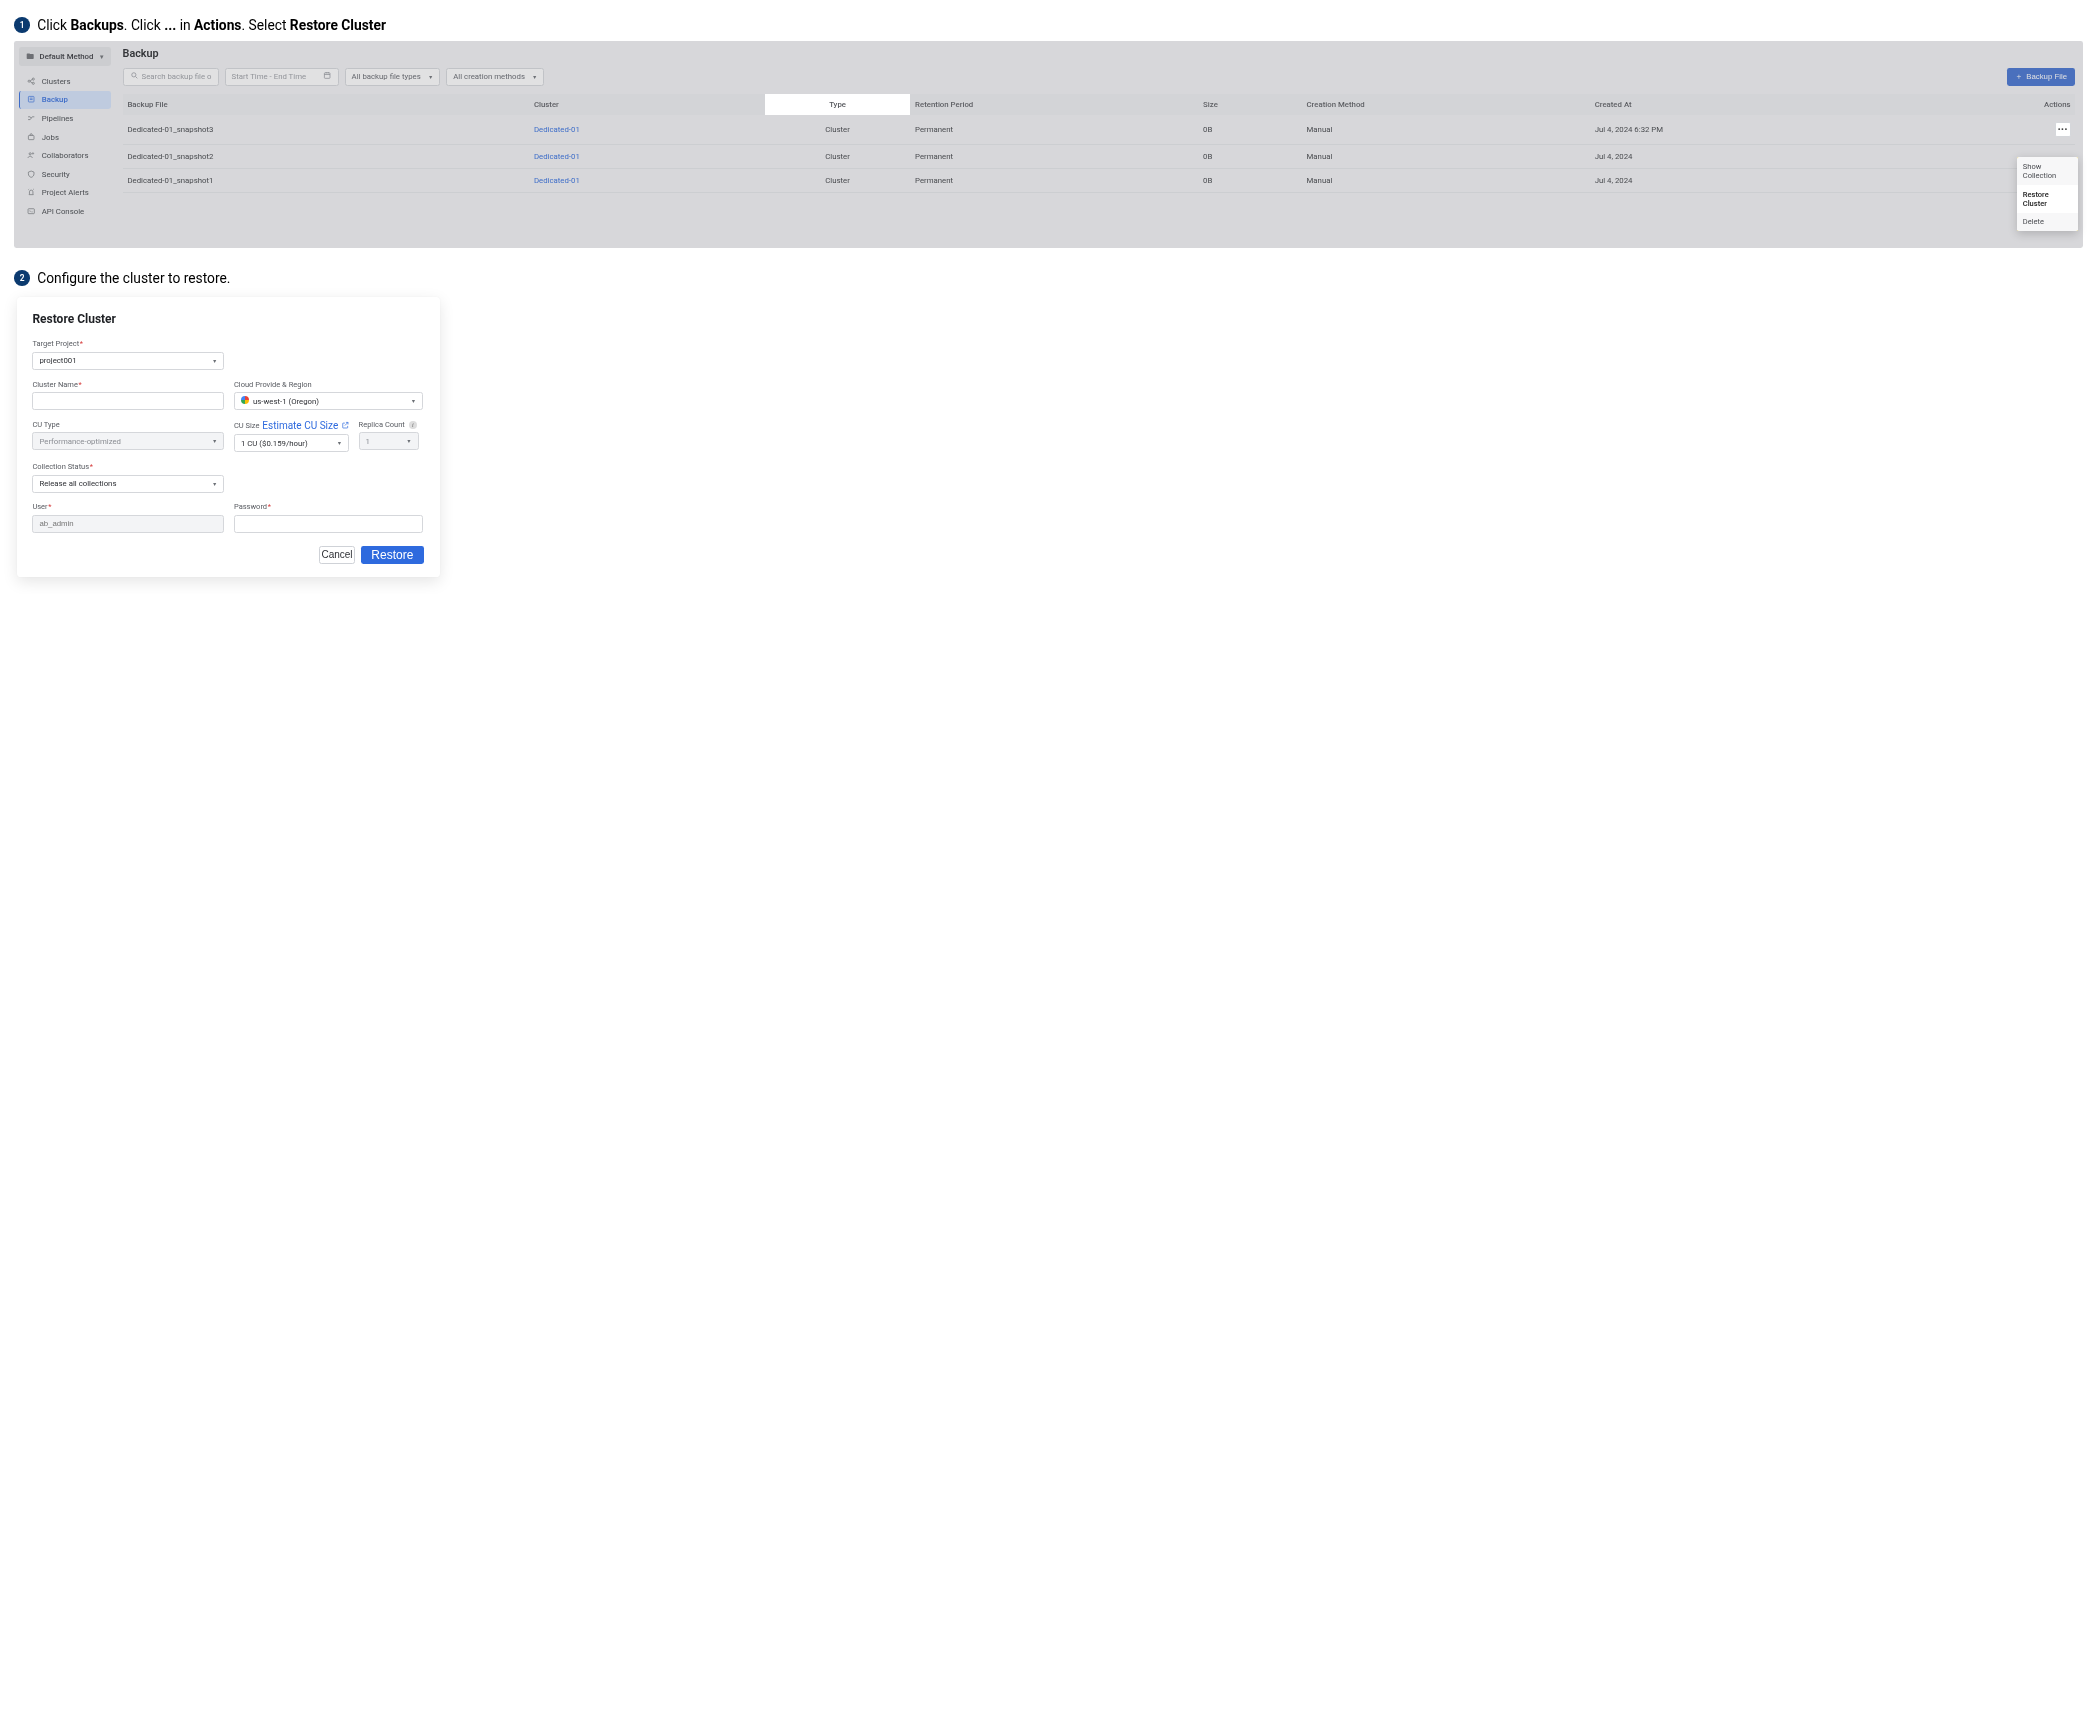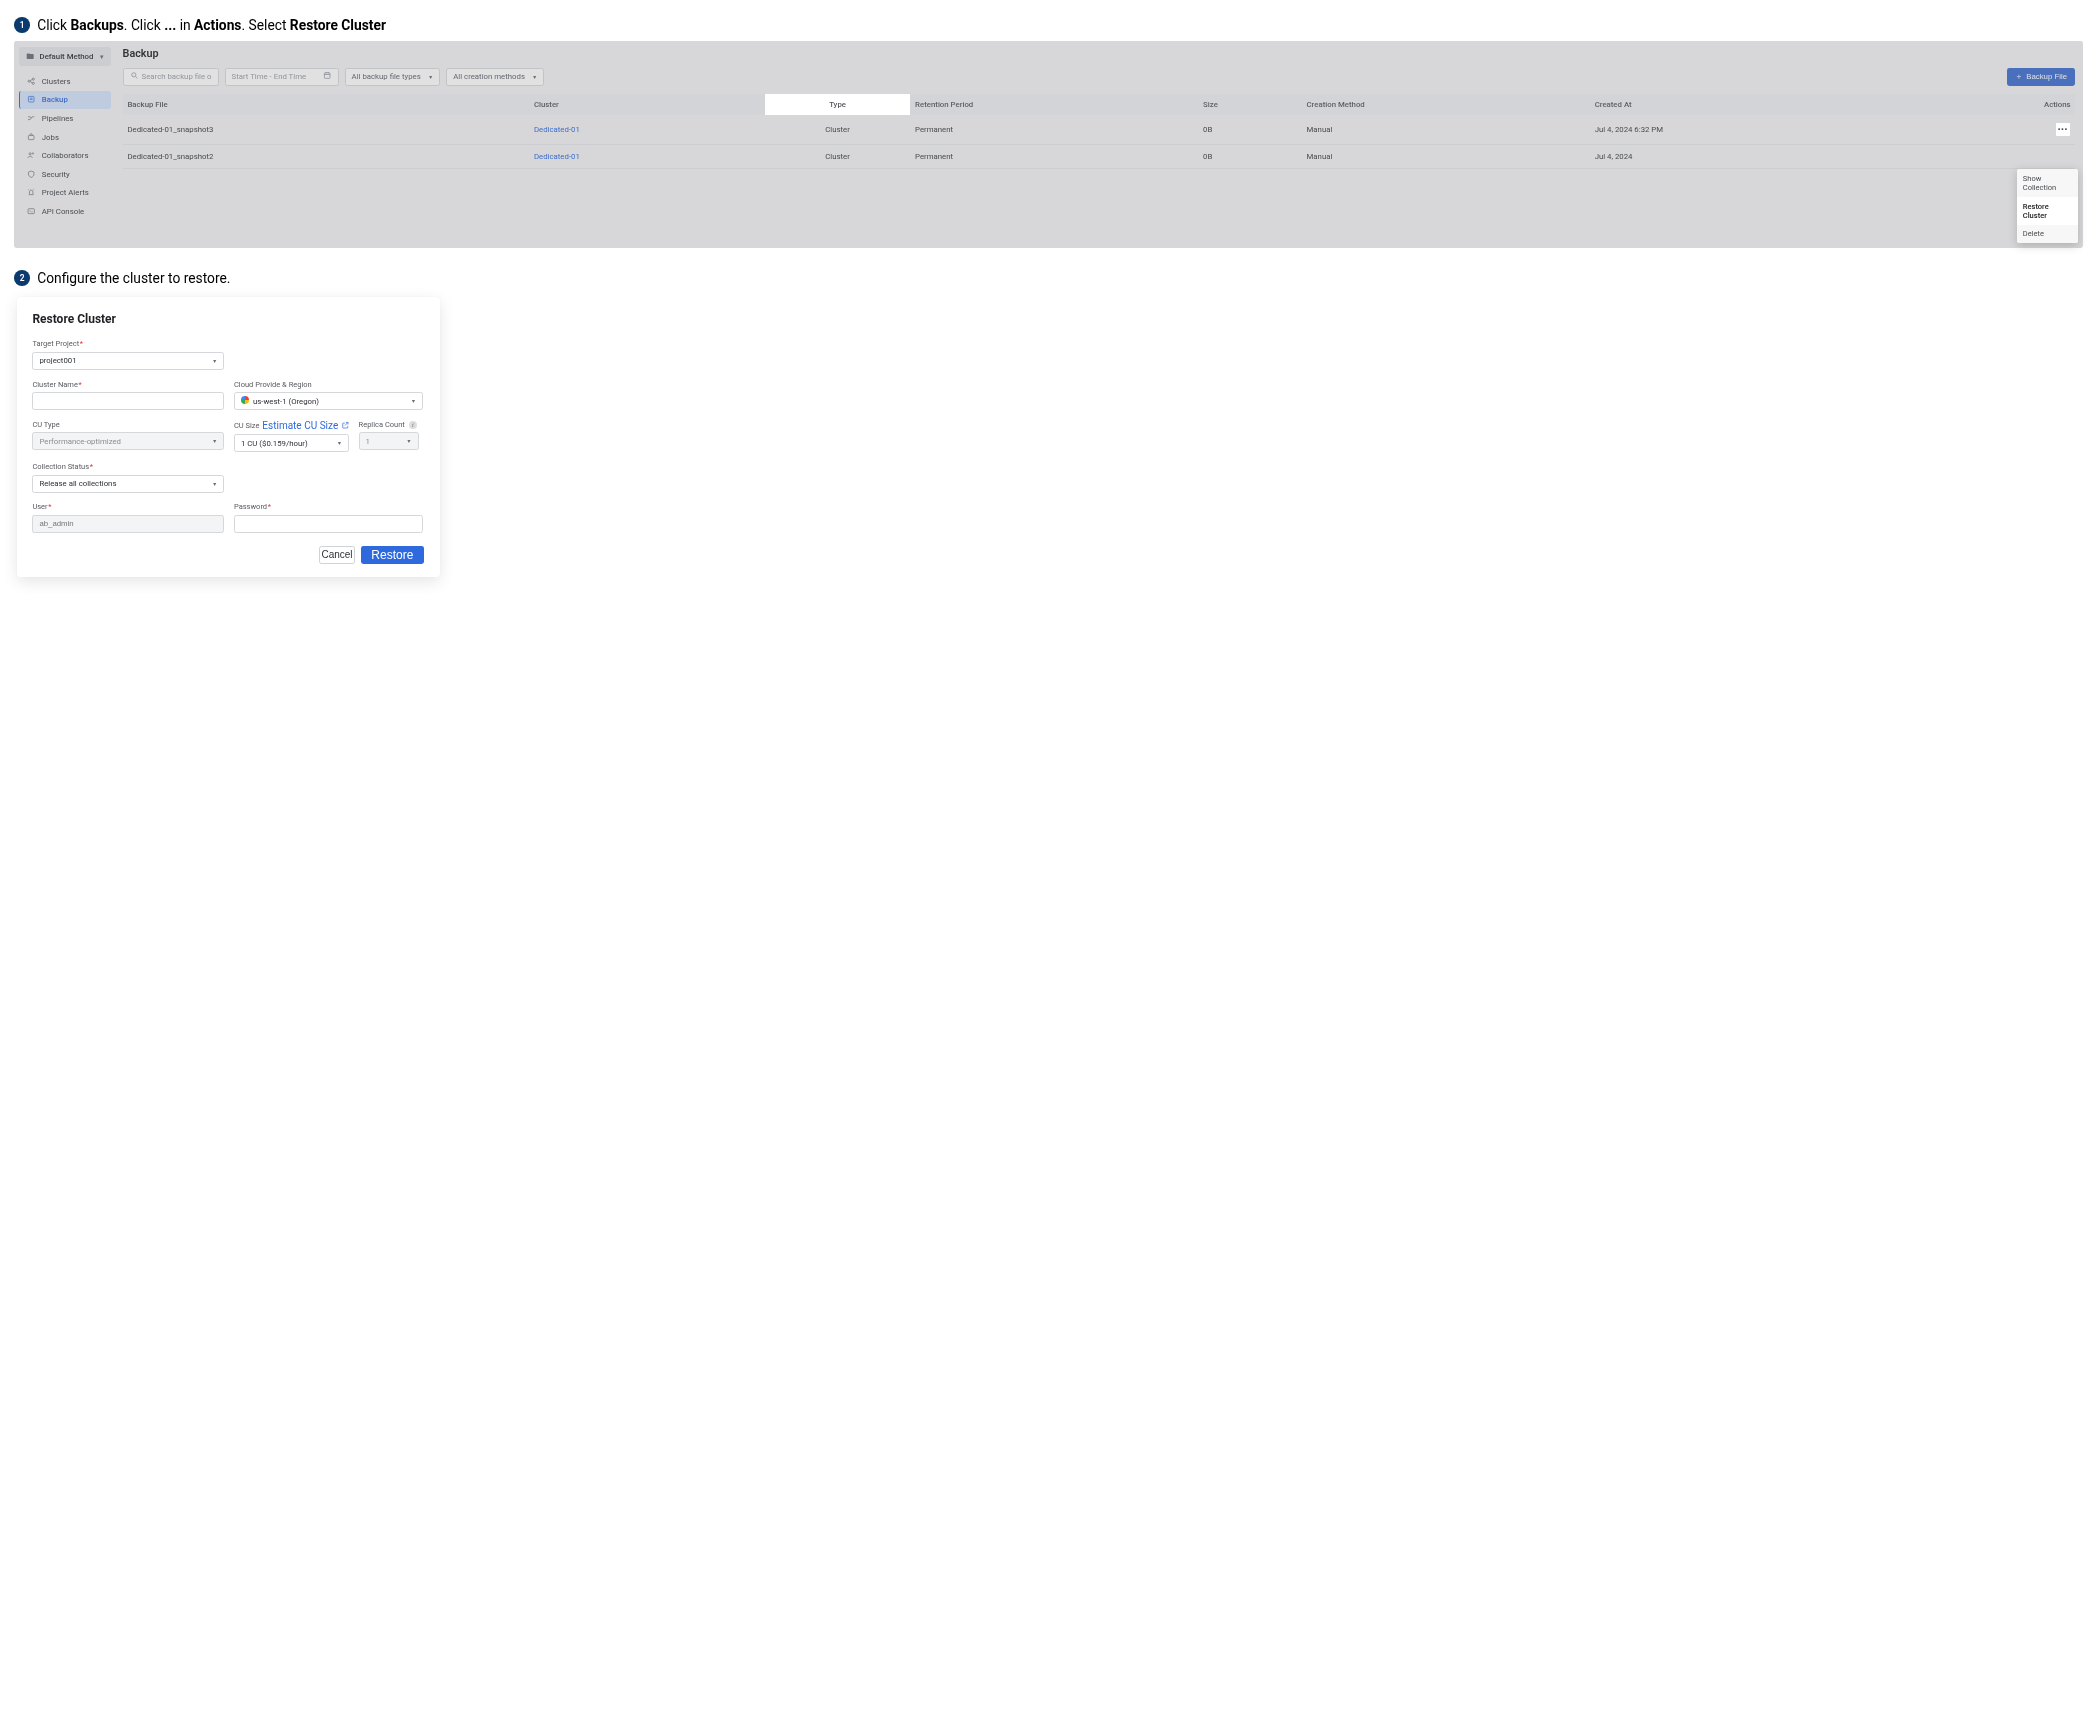--- a/index.html
+++ b/index.html
@@ -159,21 +159,21 @@
     border: 0.6px solid #d5d7db;
     background: #fff;
     border-radius: 1.8px;
     display: inline-flex; align-items:center; justify-content:center;
     position: relative; z-index: 6;
   }
   .dots { font-weight: 700; letter-spacing: 0.6px; color:#444; }
 
   .context-menu {
     position: absolute;
-    right: 4.8px; top: 128px;
+    right: 4.8px; top: 116px;
     width: 61px;
     background: #fde047;
     border-radius: 1.8px;
     box-shadow: 0 2.4px 9.6px rgba(0,0,0,0.18);
     font-size: 7.5px;
     z-index: 7;
     overflow: hidden;
   }
   .context-menu .mi {
     padding: 4.8px 6px;
@@ -434,20 +434,30 @@
           <tr>
             <td>Dedicated-01_snapshot2</td>
             <td><a href="#" class="cluster-link">Dedicated-01</a></td>
             <td style="text-align:center">Cluster</td>
             <td>Permanent</td>
             <td>0B</td>
             <td>Manual</td>
             <td>Jul 4, 2024</td>
             <td></td>
           </tr>
+          <tr>
+            <td>Dedicated-01_snapshot1</td>
+            <td><a href="#" class="cluster-link">Dedicated-01</a></td>
+            <td style="text-align:center">Cluster</td>
+            <td>Permanent</td>
+            <td>0B</td>
+            <td>Manual</td>
+            <td>Jul 4, 2024</td>
+            <td></td>
+          </tr>
         </tbody>
       </table>
 
       <div class="context-menu">
         <div class="mi">Show Collection</div>
         <div class="mi active">Restore Cluster</div>
         <div class="mi">Delete</div>
       </div>
     </div>
   </div>

